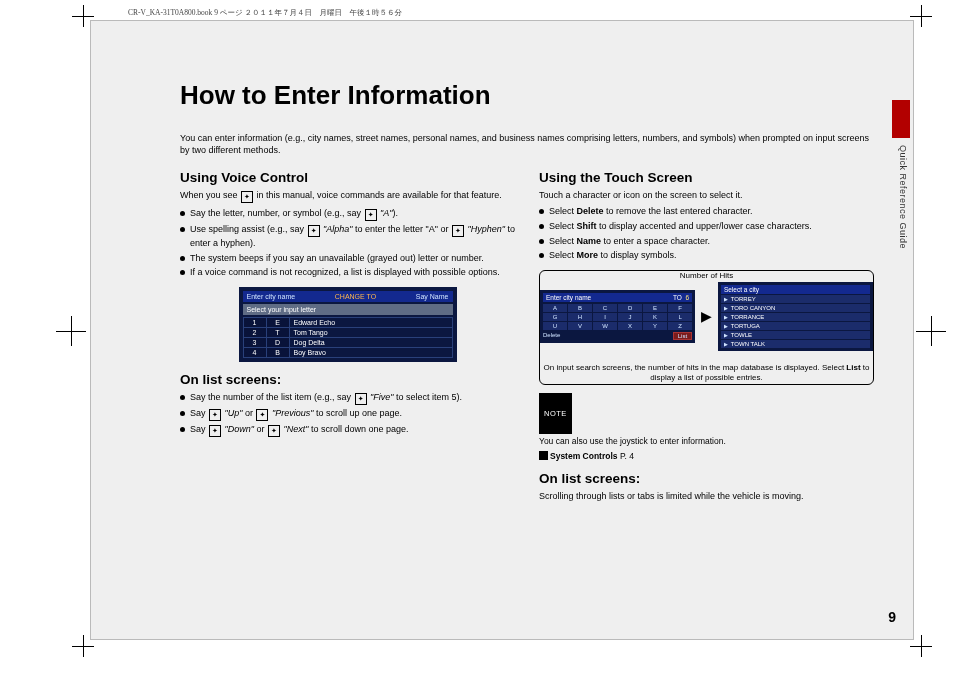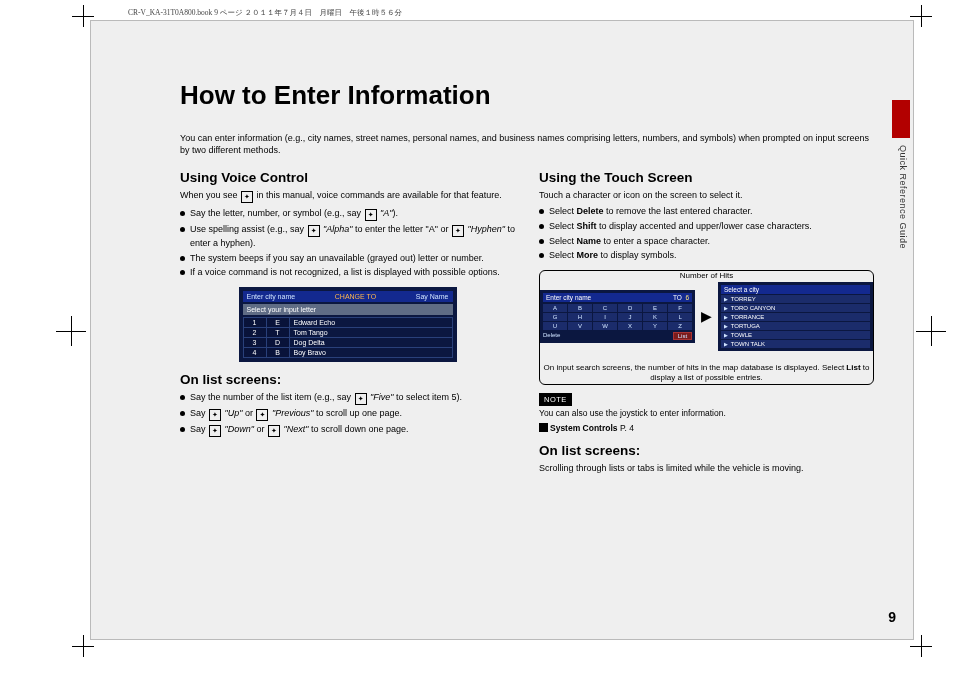--- a/index.html
+++ b/index.html
@@ -61,21 +61,21 @@
   .ss2 .kbd{display:grid;grid-template-columns:repeat(6,1fr);gap:1px;margin-top:2px}
   .ss2 .kbd span{background:#1b2c6b;color:#cfe3ff;text-align:center;font-size:6px;padding:1px 0}
   .ss2 .bottom{display:flex;justify-content:space-between;margin-top:2px;font-size:6px;color:#cfe3ff}
   .ss2 .listbtn{background:#7a1c1c;padding:0 4px;border:1px solid #a33}
   .ss3{flex:1;background:#0b1740;padding:3px}
   .ss3 .bar{background:#13298f;color:#fff;padding:1px 3px;font-size:6.5px}
   .ss3 .row{display:flex;align-items:center;background:#1b2c6b;margin-top:1px;padding:1px 3px;color:#fff;font-size:6px}
   .ss3 .row:before{content:"▶";font-size:5px;margin-right:3px;color:#cfe3ff}
   .arrow{font-size:14px;color:#000}
   .ss-caption{text-align:center;font-size:8px;margin-top:12px;line-height:1.3}
-  .note-tag{display:inline-block;background:#000;color:#fff;font-size:7.5px;padding:2px 5px;letter-spacing:.5px}
+  .note-tag{display:inline-block;background:#000;color:#fff;font-size:7.5px;padding:16px 5px;letter-spacing:.5px}
   .note-body{font-size:8.5px;line-height:1.35;margin:2px 0 4px}
   .xref{font-size:8.5px}
   .xref .book-ic{display:inline-block;width:9px;height:9px;background:#000;vertical-align:-1px;margin-right:2px}
   b{font-weight:700}
   em{font-style:italic}
 </style>
 </head>
 <body>
 
 <div class="book-id">CR-V_KA-31T0A800.book  9 ページ  ２０１１年７月４日　月曜日　午後１時５６分</div>

